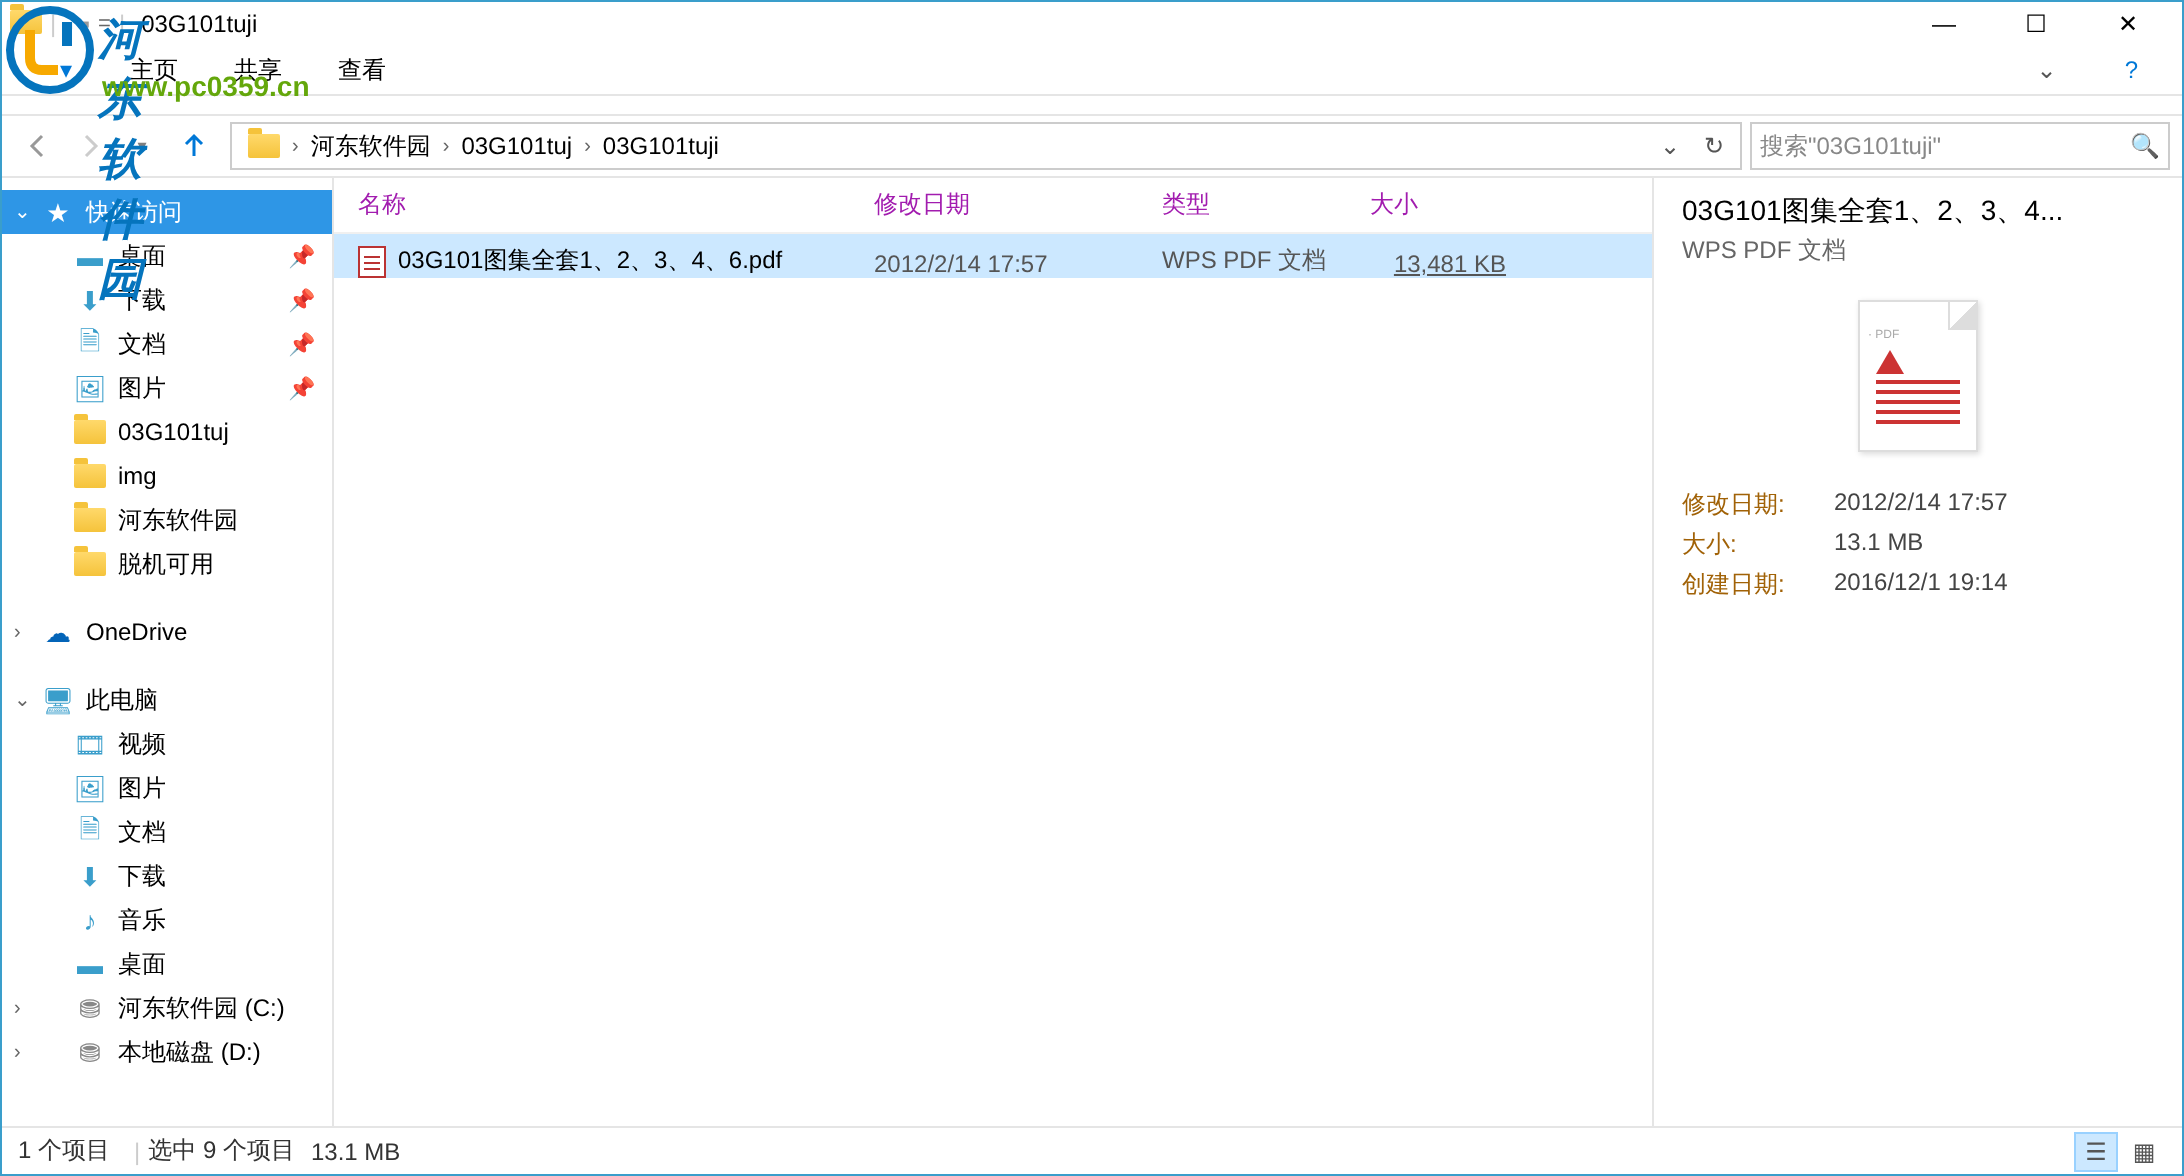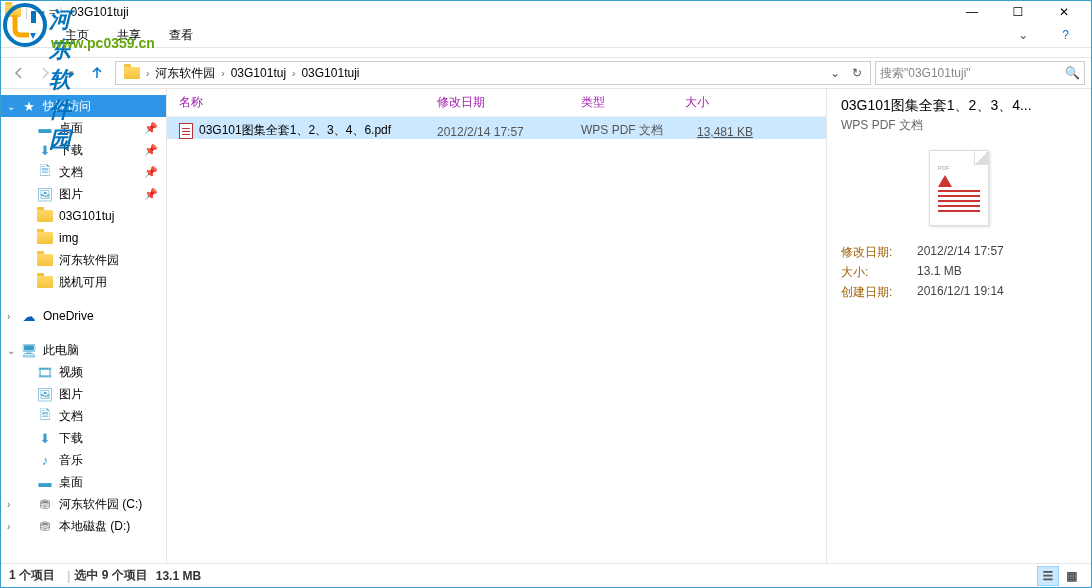--- a/index.html
+++ b/index.html
@@ -67,21 +67,21 @@
 .preview .thumb { width: 60px; height: 76px; border: 1px solid #ddd; margin: 0 auto 18px; position: relative; background: #fff; box-shadow: 1px 1px 3px rgba(0,0,0,0.15); }
 .preview .thumb .corner { position: absolute; right: 0; top: 0; width: 14px; height: 14px; background: linear-gradient(135deg, #fff 50%, #ddd 50%); border-left:1px solid #ddd; border-bottom:1px solid #ddd;}
 .preview .thumb .pdfbadge { position: absolute; left: 4px; top: 14px; font-size: 6px; color: #aaa; }
 .preview .thumb .lines { position: absolute; left: 8px; right: 8px; bottom: 10px; }
 .preview .thumb .lines div { height: 2px; background: #c33; margin-bottom: 3px; }
 .preview .thumb .tri { position:absolute; left:8px; top:24px; width:0; height:0; border-left:7px solid transparent; border-right:7px solid transparent; border-bottom:12px solid #c33;}
 .preview .meta { display: flex; margin-bottom: 3px; }
 .preview .meta .label { width: 56px; color: #a16207; text-align: left; margin-right: 20px; }
 .preview .meta .val { color: #444; }
 
-.statusbar { height: 24px; border-top: 1px solid #e5e5e5; display: flex; align-items: center; padding: 0 8px; color: #333; background: #fff; position: absolute; bottom: 0; left: 0; right: 0; font-weight: bold; }
+.statusbar { height: 24px; border-top: 1px solid #e5e5e5; display: flex; align-items: center; padding: 0 8px; color: #333; background: #fff; position: absolute; bottom: 0; left: 0; right: 0; }
 .statusbar .sbtext { margin-right: 8px; }
 .statusbar .sbdiv { color: #ccc; margin: 0 4px; }
 .statusbar .viewbtns { margin-left: auto; display: flex; gap: 2px; }
 .statusbar .viewbtns div { width: 22px; height: 20px; border: 1px solid transparent; display:flex; align-items:center; justify-content:center; color: #555;}
 .statusbar .viewbtns .active { background: #cce8ff; border-color: #99d1ff; }
 
 .ficon { display: inline-block; width: 14px; height: 16px; background: #fff; border: 1px solid #b33; position: relative; }
 .ficon::before { content: ""; position: absolute; left: 2px; right: 2px; top: 4px; bottom: 2px; background: repeating-linear-gradient(#b33, #b33 1px, transparent 1px, transparent 3px); }
 .folder-icon { display: inline-block; width: 16px; height: 12px; background: linear-gradient(#ffd96b,#f5c33b); border-radius: 1px; position: relative; }
 .folder-icon::before { content:""; position:absolute; left:0; top:-3px; width:7px; height:3px; background:#f5c33b; border-radius:1px 1px 0 0;}

